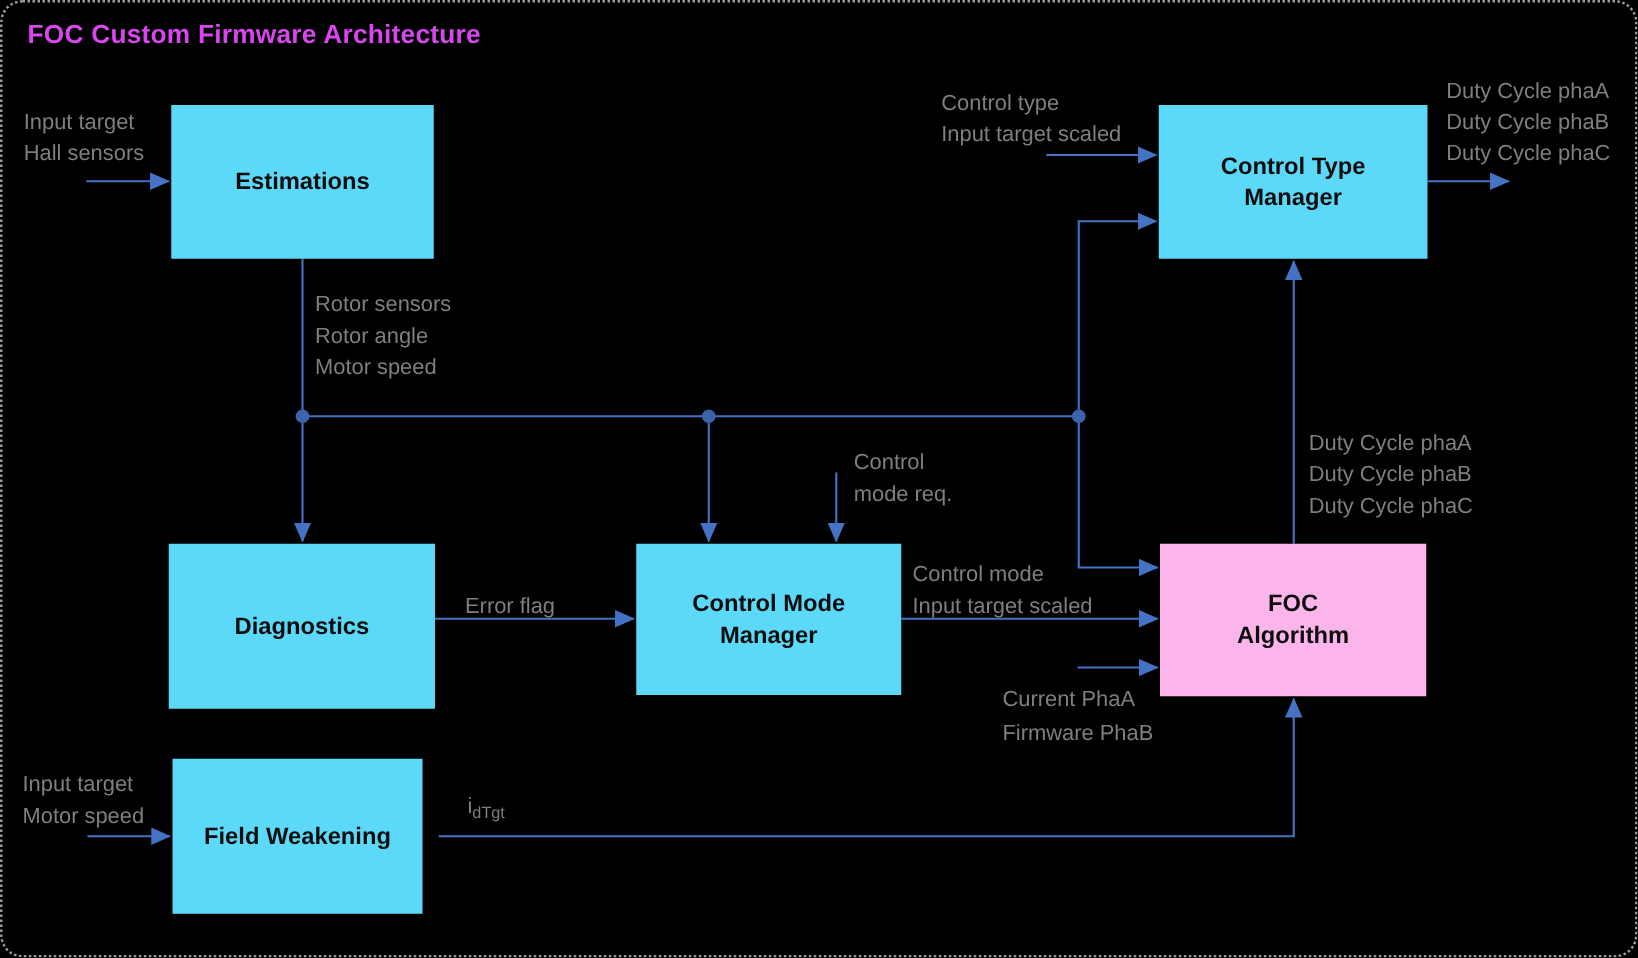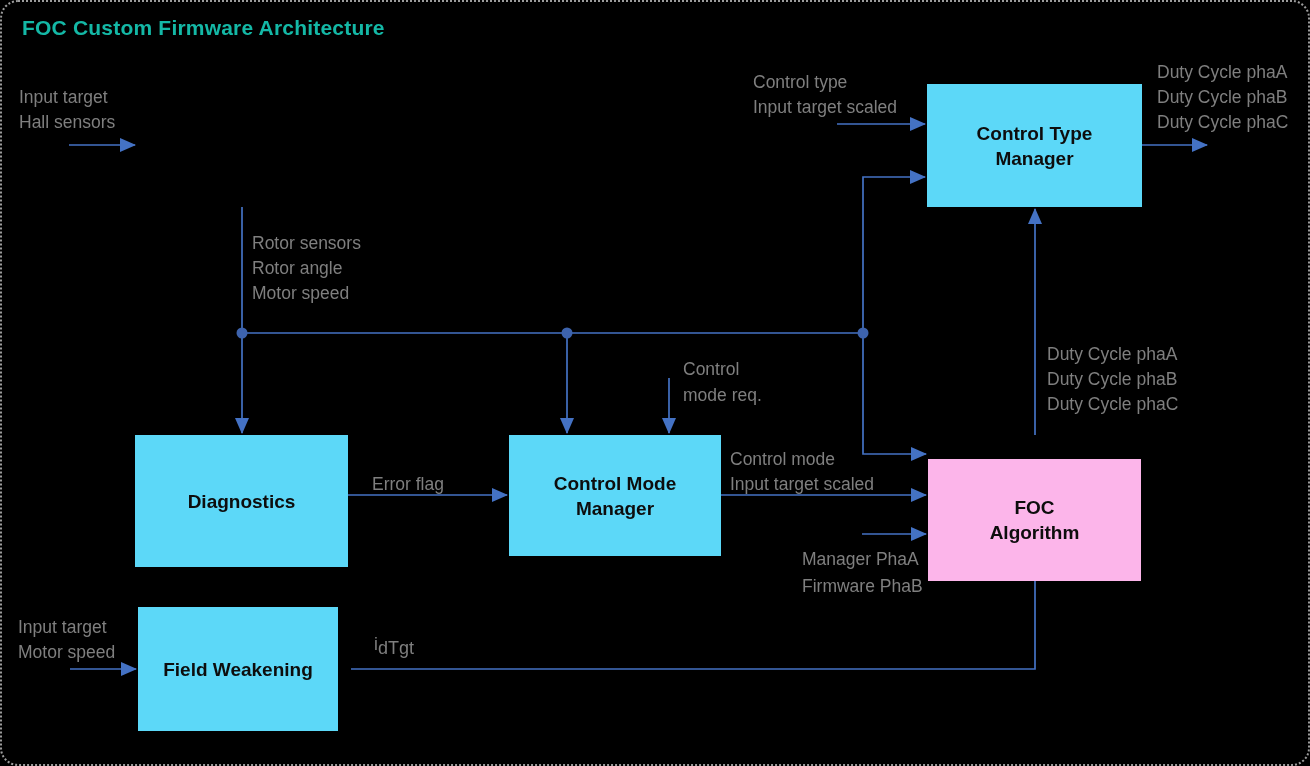--- a/index.html
+++ b/index.html
@@ -8,40 +8,40 @@
     width:1310px;height:766px;
     background:#000;
     border:2px dotted #9c9c9c;
     border-radius:18px;
     box-sizing:border-box;
     overflow:hidden;
     font-family:"Liberation Sans",sans-serif;
   }
   .title{
     position:absolute;left:20px;top:14px;
-    font-size:21px;font-weight:bold;color:#14b8a6;
+    font-size:21px;font-weight:bold;color:#d946ef;
     letter-spacing:.2px;
   }
   .box{
     position:absolute;
     display:flex;align-items:center;justify-content:center;
     text-align:center;
     font-size:19px;font-weight:bold;line-height:25px;
     color:#0d0d0d;
     white-space:pre-line;
   }
   .cyan{background:#5CD8F8;}
-  .pink{background:#FCB5EA;margin-top:24px;}
+  .pink{background:#FCB5EA;}
   .lbl{
     position:absolute;
     color:#7F7F7F;font-size:17.5px;line-height:25px;
     white-space:nowrap;
   }
   .lbl div{white-space:nowrap;}
-  .sub{font-size:18px;vertical-align:-4px;}
+  .sub{font-size:13px;vertical-align:-4px;}
   svg.wires{position:absolute;left:0;top:0;pointer-events:none;}
   .wire{stroke:#4472C4;stroke-width:1.7;fill:none;}
   .dot{fill:#3D63AD;stroke:none;}
 </style>
 </head>
 <body>
 
 <div class="canvas">
 
   <div class="title">FOC Custom Firmware Architecture</div>
@@ -68,20 +68,21 @@
     <path class="wire" marker-end="url(#arr)" d="M860,532 L924,532"></path>
     <path class="wire" marker-end="url(#arr)" d="M1033,433 L1033,207"></path>
     <path class="wire" marker-end="url(#arr)" d="M68,667 L134,667"></path>
     <path class="wire" marker-end="url(#arr)" d="M349,667 L1033,667 L1033,557"></path>
 
     <circle class="dot" cx="240" cy="331" r="5.5"></circle>
     <circle class="dot" cx="565" cy="331" r="5.5"></circle>
     <circle class="dot" cx="861" cy="331" r="5.5"></circle>
   </svg>
 
+  <div class="box cyan" style="left:135px;top:82px;width:210px;height:123px">Estimations</div>
   <div class="box cyan" style="left:925px;top:82px;width:215px;height:123px">Control Type
 Manager</div>
   <div class="box cyan" style="left:133px;top:433px;width:213px;height:132px">Diagnostics</div>
   <div class="box cyan" style="left:507px;top:433px;width:212px;height:121px">Control Mode
 Manager</div>
   <div class="box pink" style="left:926px;top:433px;width:213px;height:122px">FOC
 Algorithm</div>
   <div class="box cyan" style="left:136px;top:605px;width:200px;height:124px">Field Weakening</div>
 
   <div class="lbl" style="left:17px;top:83px">
@@ -118,21 +119,21 @@
   </div>
 
   <div class="lbl" style="left:728px;top:445px">
     <div>Control mode</div>
     <div>Input target scaled</div>
   </div>
 
   <div class="lbl" style="left:370px;top:470px">Error flag</div>
 
   <div class="lbl" style="left:800px;top:544px;line-height:27px">
-    <div>Manager PhaA</div>
+    <div>Current PhaA</div>
     <div>Firmware PhaB</div>
   </div>
 
   <div class="lbl" style="left:16px;top:613px">
     <div>Input target</div>
     <div>Motor speed</div>
   </div>
 
   <div class="lbl" style="left:372px;top:630px">
     <span>i</span><span class="sub">dTgt</span>

